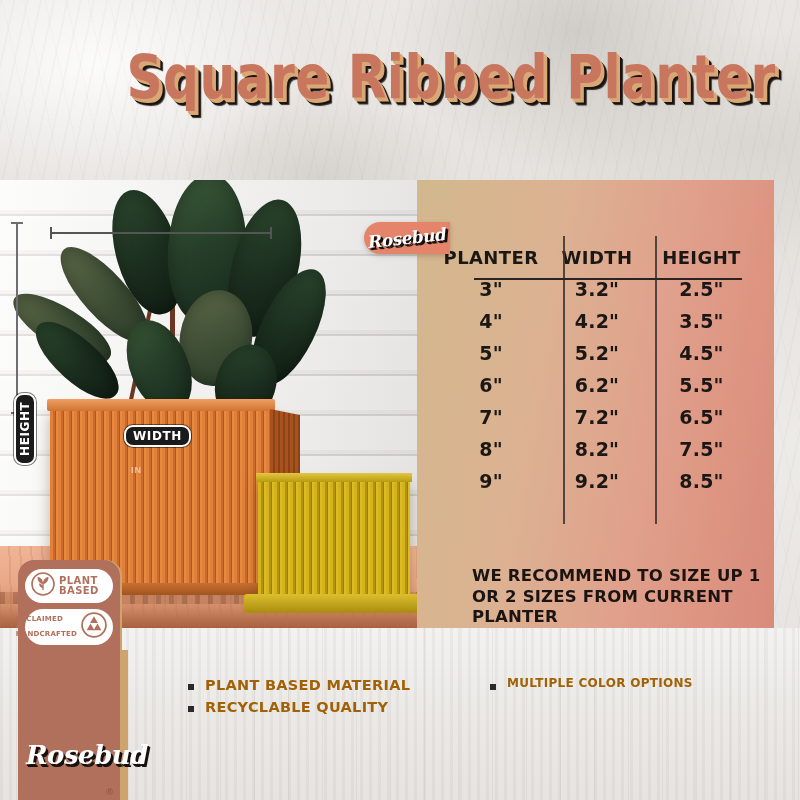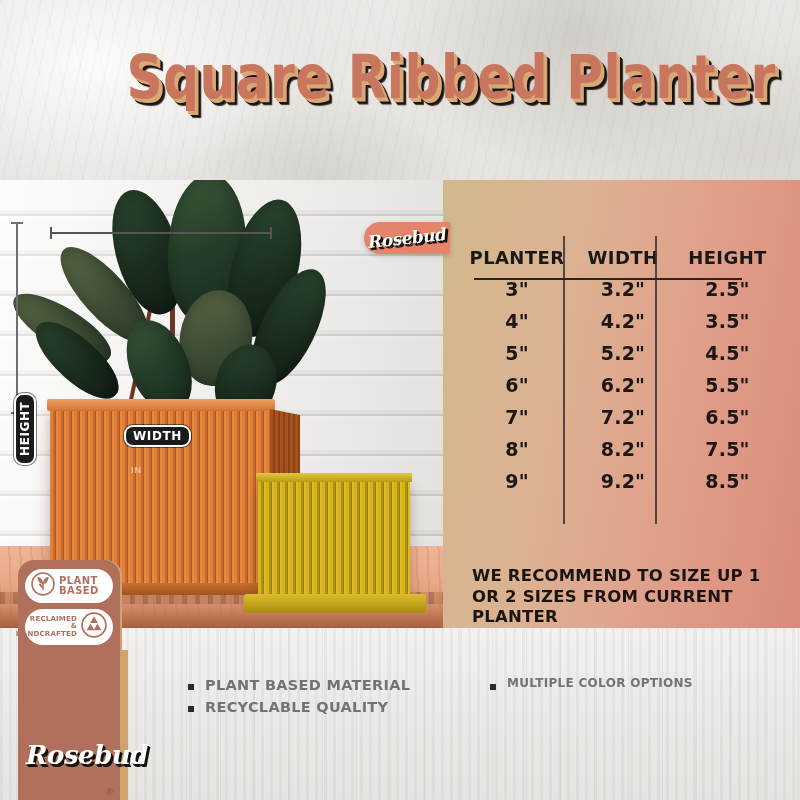--- a/index.html
+++ b/index.html
@@ -249,21 +249,21 @@
     margin-bottom:6px;
   }
   .eco-chip.rev{ justify-content:flex-end; }
   .eco-txt{
     font-family:"DejaVu Sans", sans-serif;
     font-weight:700;
     color:#b1705c;
     line-height:1.02;
   }
   .eco-chip .eco-txt{ font-size:10px; letter-spacing:.4px; }
-  .eco-chip.rev .eco-txt{ font-size:7px; text-align:right; letter-spacing:.2px; }
+  .eco-chip.rev .eco-txt{ font-size:7px; text-align:left; letter-spacing:.2px; }
   .eco-ico{ flex:0 0 auto; }
 
   
   .brand-panel{
     position:absolute; left:18px; top:650px; width:102px; height:150px;
     background:#b1705c;
     z-index:7;
     box-shadow:2px 0 0 #cfa36d, 6px 0 0 #cfa36d;
   }
   .brand-panel .script-logo{ font-size:26px; }
@@ -274,21 +274,21 @@
     position:absolute; right:7px; bottom:3px;
     color:#8d5745; font-size:9px; font-weight:700;
   }
   .gold-stripe{
     position:absolute; left:120px; top:650px; width:8px; height:150px;
     background:#cfa36d; z-index:6;
   }
 
   
   .spec-panel{
-    position:absolute; left:443px; top:180px; width:357px; height:448px;
+    position:absolute; left:417px; top:180px; width:357px; height:448px;
     background:linear-gradient(100deg,#d2b88d 0%, #dcb292 34%, #e0a18c 62%, #dd9582 82%, #d98b7b 100%);
     z-index:4;
   }
   .spec-table{
     position:absolute; left:0; right:0; top:62px;
     padding:0 14px;
   }
   .spec-row{
     display:grid;
     grid-template-columns: 120px 92px 1fr;
@@ -343,21 +343,21 @@
     width:6px; height:6px;
     background:#2c2a28;
     margin-top:8px;
   }
   .feat-text{
     font-family:"DejaVu Sans", sans-serif;
     font-weight:700;
     font-size:14.5px;
     line-height:1.26;
     letter-spacing:.3px;
-    color:#737373;
+    color:#a16207;
   }
   .feat-col.right .feat-text{ font-size:12px; }
 </style>
 </head>
 <body>
 
 <div id="page">
 
   <div class="bg-marble"></div>
   <div class="bg-wood-bottom"></div>

